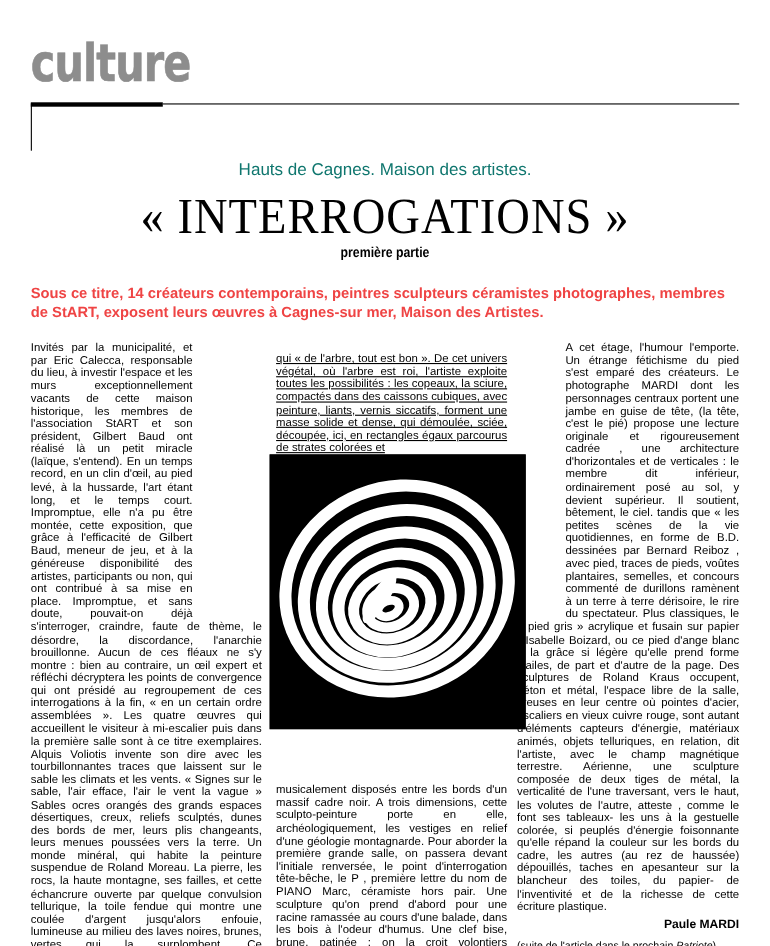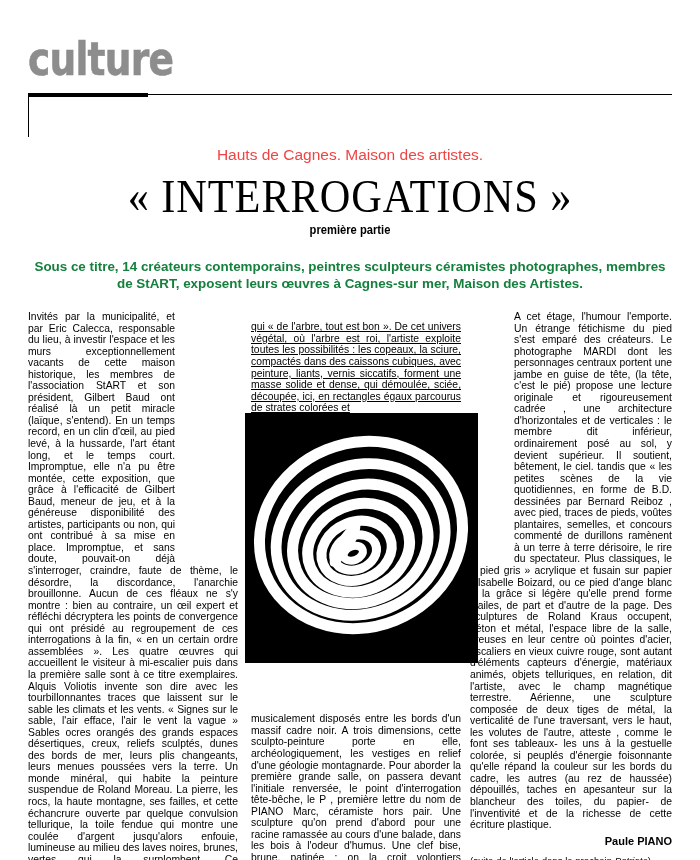--- a/index.html
+++ b/index.html
@@ -73,21 +73,21 @@
     left: 28px;
     top: 146px;
     width: 644px;
     text-align: center;
   }
   .kicker {
     font-family: "Liberation Sans", sans-serif;
     font-size: 15.5px;
     line-height: 18px;
     letter-spacing: 0px;
-    color: #ef4444;
+    color: #0f766e;
   }
   .headline {
     margin-top: 9px;
     font-family: "Liberation Serif", serif;
     font-size: 46px;
     line-height: 48px;
     letter-spacing: 1px;
     transform: scaleX(0.92);
     color: #000;
     white-space: nowrap;
@@ -99,26 +99,25 @@
     font-size: 13px;
     line-height: 15px;
     transform: scaleX(0.86);
     color: #000;
   }
   .standfirst {
     position: absolute;
     left: 28px;
     top: 258px;
     width: 644px;
-    text-align: center;
     font-family: "Liberation Sans", sans-serif;
     font-weight: bold;
     font-size: 13.4px;
     line-height: 17px;
-    color: #15803d;
+    color: #ef4444;
   }
 
   
   .photo {
     position: absolute;
     left: 245px;
     top: 413px;
     width: 233px;
     height: 250px;
     background: #000;
@@ -239,20 +238,20 @@
     <p>qui « de l'arbre, tout est bon ». De cet univers végétal, où l'arbre est roi, l'artiste exploite toutes les possibilités : les copeaux, la sciure, compactés dans des caissons cubiques, avec peinture, liants, vernis siccatifs, forment une masse solide et dense, qui démoulée, sciée, découpée, ici, en rectangles égaux parcourus de strates colorées et</p>
   </div>
   <div class="col2-lower">
     <p>musicalement disposés entre les bords d'un massif cadre noir. A trois dimensions, cette sculpto-peinture porte en elle, archéologiquement, les vestiges en relief d'une géologie montagnarde. Pour aborder la première grande salle, on passera devant l'initiale renversée, le point d'interrogation tête-bêche, le P , première lettre du nom de PIANO Marc, céramiste hors pair. Une sculpture qu'on prend d'abord pour une racine ramassée au cours d'une balade, dans les bois à l'odeur d'humus. Une clef bise, brune, patinée : on la croit volontiers séculaire. Avec elle, on échappe au temps.</p>
   </div>
 
   <div class="col col3">
     <div style="float:left;width:1px;height:98px;"></div>
     <div class="c3-notch"></div>
     <p>A cet étage, l'humour l'emporte. Un étrange fétichisme du pied s'est emparé des créateurs. Le photographe MARDI dont les personnages centraux portent une jambe en guise de tête, (la tête, c'est le pié) propose une lecture originale et rigoureusement cadrée , une architecture d'horizontales et de verticales : le membre dit inférieur, ordinairement posé au sol, y devient supérieur. Il soutient, bêtement, le ciel. tandis que « les petites scènes de la vie quotidiennes, en forme de B.D. dessinées par Bernard Reiboz , avec pied, traces de pieds, voûtes plantaires, semelles, et concours commenté de durillons ramènent à un terre à terre dérisoire, le rire du spectateur. Plus classiques, le « pied gris » acrylique et fusain sur papier d'Isabelle Boizard, ou ce pied d'ange blanc à la grâce si légère qu'elle prend forme d'ailes, de part et d'autre de la page. Des sculptures de Roland Kraus occupent, béton et métal, l'espace libre de la salle, creuses en leur centre où pointes d'acier, escaliers en vieux cuivre rouge, sont autant d'éléments capteurs d'énergie, matériaux animés, objets telluriques, en relation, dit l'artiste, avec le champ magnétique terrestre. Aérienne, une sculpture composée de deux tiges de métal, la verticalité de l'une traversant, vers le haut, les volutes de l'autre, atteste , comme le font ses tableaux- les uns à la gestuelle colorée, si peuplés d'énergie foisonnante qu'elle répand la couleur sur les bords du cadre, les autres (au rez de haussée) dépouillés, taches en apesanteur sur la blancheur des toiles, du papier- de l'inventivité et de la richesse de cette écriture plastique.</p>
-    <div class="byline">Paule PIANO</div>
+    <div class="byline">Paule MARDI</div>
     <div class="tail">
       <span>(suite de l'article dans le prochain </span><span class="italic">Patriote</span><span>)</span>
       
     </div>
   </div>
 
 </div>
 
 </body></html>

